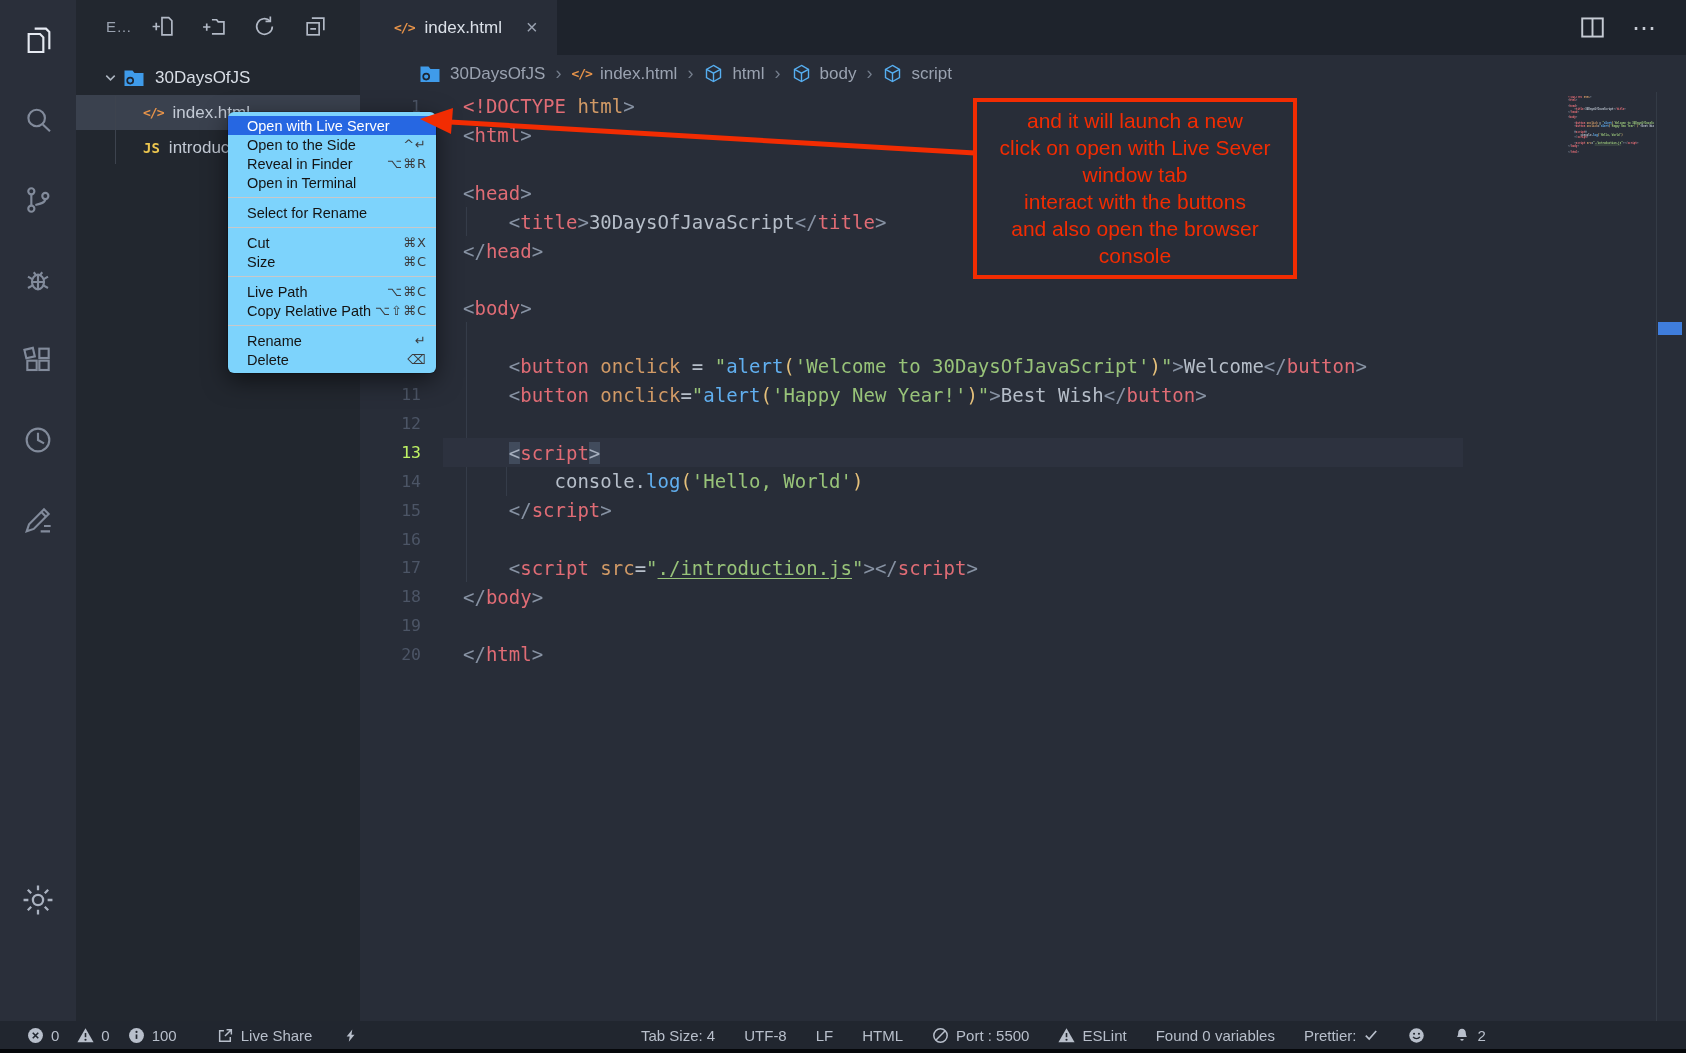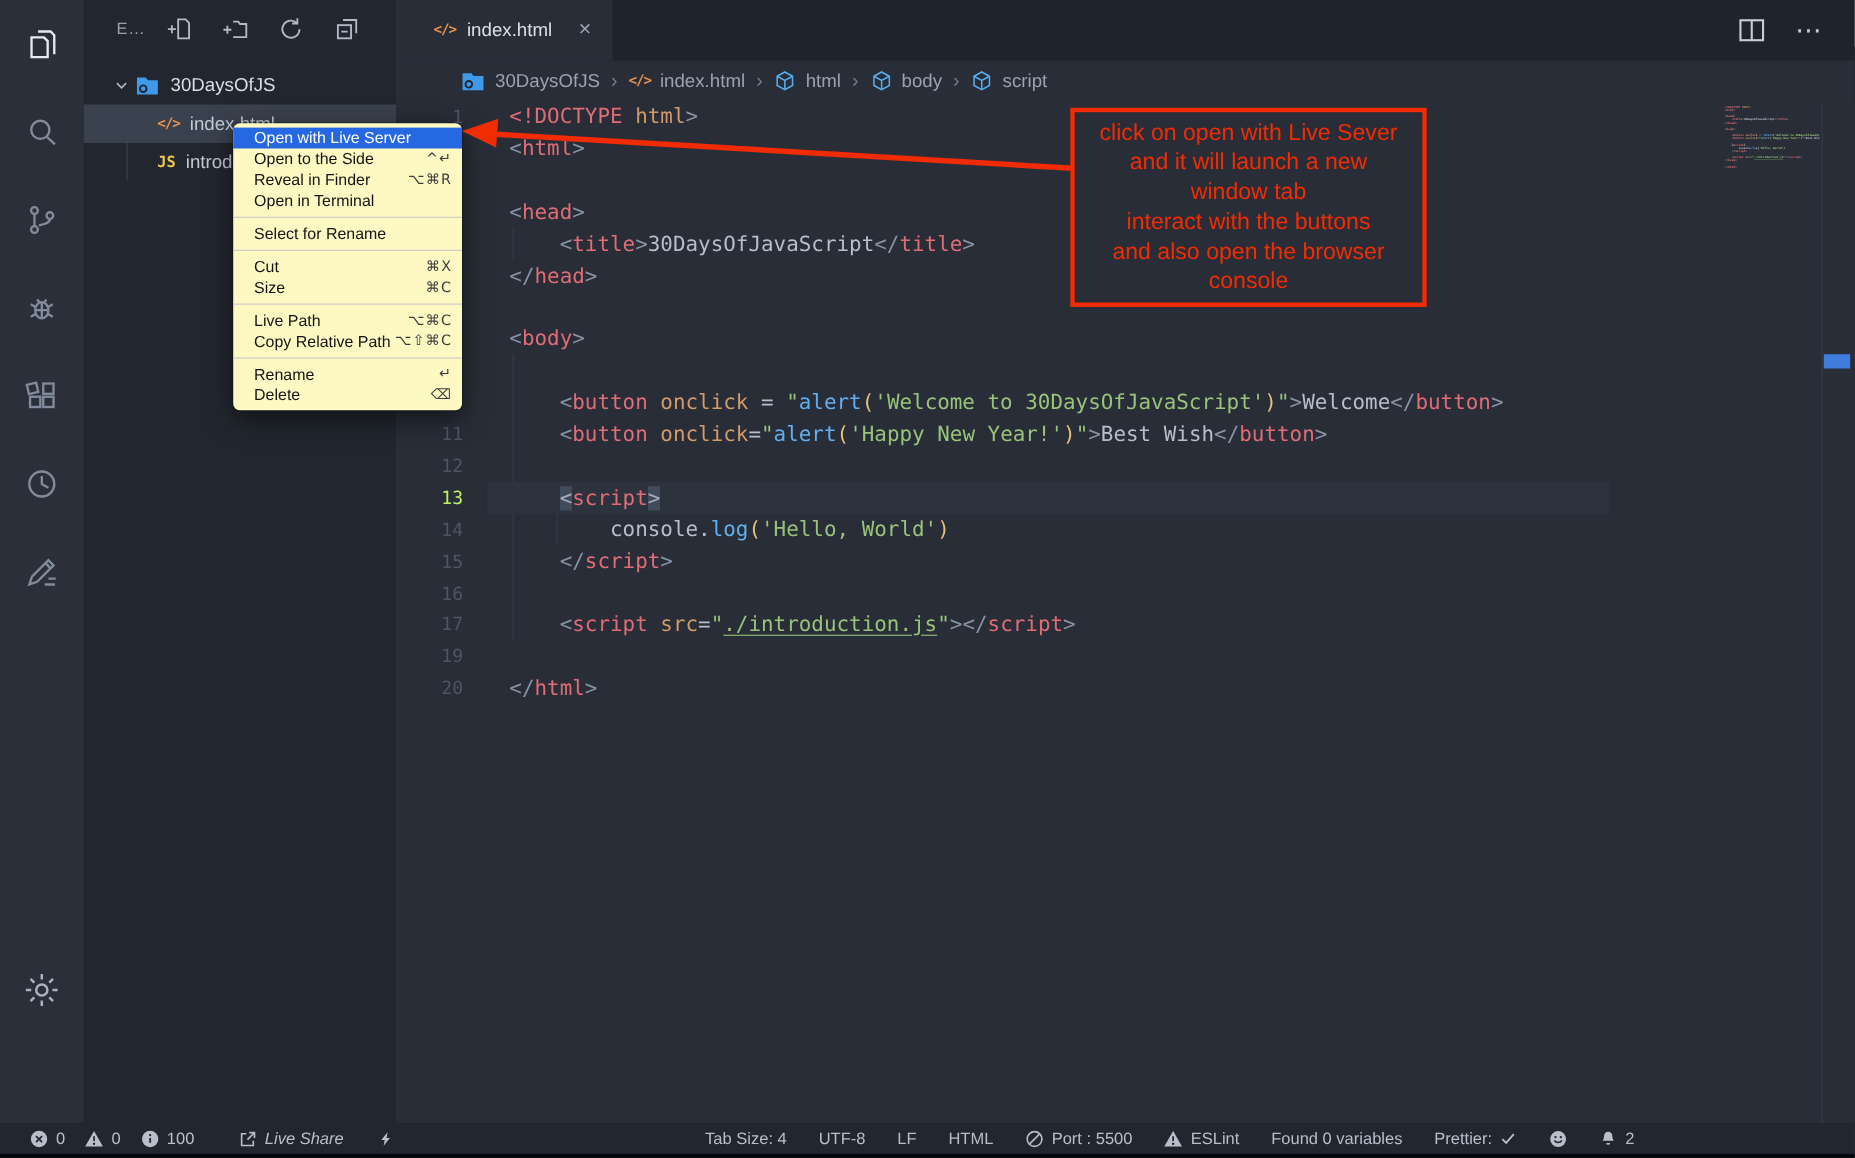--- a/index.html
+++ b/index.html
@@ -63,21 +63,21 @@
   .marker{position:absolute;left:1658px;top:322px;width:24px;height:13px;background:#3f7ddc;cursor:pointer}
   .thumb{position:absolute;left:1679px;top:0;width:7px;height:42px;background:#ccd0d6;cursor:pointer}
 
   
   .note{position:absolute;left:973px;top:98px;width:324px;height:181px;border:4px solid var(--red);text-align:center;font-size:21px;line-height:27px;padding-top:5px;color:var(--red);z-index:6}
   .arrow-svg{position:absolute;left:0;top:0;z-index:21;pointer-events:none}
   .arrow-line{stroke:var(--red);stroke-width:5px}
   .arrow-head{fill:var(--red)}
 
   
-  .menu{position:absolute;left:212px;top:112px;width:208px;background:#fef9c3;border-radius:6px;
+  .menu{position:absolute;left:228px;top:112px;width:208px;background:#7dd3fc;border-radius:6px;
         box-shadow:0 7px 24px rgba(0,0,0,.55),0 0 0 1px rgba(0,0,0,.18);padding:4px 0;z-index:20;
         font-size:14.5px;color:#141414}
   .menu-item{height:19px;display:flex;align-items:center;justify-content:space-between;padding:0 9px 0 19px;cursor:pointer;white-space:nowrap}
   .menu-item.hl{background:var(--mblue);color:#fff}
   .menu-sc{font-family:"DejaVu Sans",sans-serif;font-size:13px;color:#3c3c3e;letter-spacing:1px}
   .menu-sep{height:1px;background:#c9c8c9;margin:5px 0}
 
   
   .status{position:absolute;left:0;top:1021px;width:1686px;height:28px;background:#21262f;font-size:15px;color:#b8bfcb;z-index:4}
   .st-left{position:absolute;left:27px;top:0;height:28px;display:flex;align-items:center;gap:18px}
@@ -384,42 +384,46 @@
     </div>
     <div class="line">
       <span class="gutter">16</span>
       <span class="ltext"></span>
     </div>
     <div class="line">
       <span class="gutter">17</span>
       <span class="ltext"><span class="tk-w">    </span><span class="tk-p">&lt;</span><span class="tk-r">script</span><span class="tk-o"> src</span><span class="tk-w">=</span><span class="tk-g">"</span><span class="tk-l">./introduction.js</span><span class="tk-g">"</span><span class="tk-p">&gt;&lt;/</span><span class="tk-r">script</span><span class="tk-p">&gt;</span></span>
     </div>
     <div class="line">
+      <span class="gutter">18</span>
+      <span class="ltext"><span class="tk-p">&lt;/</span><span class="tk-r">body</span><span class="tk-p">&gt;</span></span>
+    </div>
+    <div class="line">
       <span class="gutter">19</span>
       <span class="ltext"></span>
     </div>
     <div class="line">
       <span class="gutter">20</span>
       <span class="ltext"><span class="tk-p">&lt;/</span><span class="tk-r">html</span><span class="tk-p">&gt;</span></span>
     </div>
   </div>
 <div class="guide" style="left:466px;top:207px;height:29px"></div>
 <div class="guide" style="left:466px;top:322px;height:260px"></div>
 <div class="guide" style="left:506px;top:467px;height:29px"></div>
 
 <div class="minimap">
     <div class="mm-inner" id="mm"><div class="mm-line"><span class="tk-r">&lt;!DOCTYPE</span><span class="tk-o"> html</span><span class="tk-p">&gt;</span></div><div class="mm-line"><span class="tk-p">&lt;</span><span class="tk-r">html</span><span class="tk-p">&gt;</span></div><div class="mm-line">&nbsp;</div><div class="mm-line"><span class="tk-p">&lt;</span><span class="tk-r">head</span><span class="tk-p">&gt;</span></div><div class="mm-line"><span class="tk-w">    </span><span class="tk-p">&lt;</span><span class="tk-r">title</span><span class="tk-p">&gt;</span><span class="tk-w">30DaysOfJavaScript</span><span class="tk-p">&lt;/</span><span class="tk-r">title</span><span class="tk-p">&gt;</span></div><div class="mm-line"><span class="tk-p">&lt;/</span><span class="tk-r">head</span><span class="tk-p">&gt;</span></div><div class="mm-line">&nbsp;</div><div class="mm-line"><span class="tk-p">&lt;</span><span class="tk-r">body</span><span class="tk-p">&gt;</span></div><div class="mm-line">&nbsp;</div><div class="mm-line"><span class="tk-w">    </span><span class="tk-p">&lt;</span><span class="tk-r">button</span><span class="tk-o"> onclick</span><span class="tk-w"> = </span><span class="tk-g">"</span><span class="tk-b">alert</span><span class="tk-y">(</span><span class="tk-g">'Welcome to 30DaysOfJavaScript'</span></div><div class="mm-line"><span class="tk-w">    </span><span class="tk-p">&lt;</span><span class="tk-r">button</span><span class="tk-o"> onclick</span><span class="tk-w">=</span><span class="tk-g">"</span><span class="tk-b">alert</span><span class="tk-y">(</span><span class="tk-g">'Happy New Year!'</span><span class="tk-y">)</span><span class="tk-g">"</span><span class="tk-p">&gt;</span><span class="tk-w">Best Wish</span></div><div class="mm-line">&nbsp;</div><div class="mm-line"><span class="tk-w">    </span><span class="tk-m">&lt;</span><span class="tk-r">script</span><span class="tk-m">&gt;</span></div><div class="mm-line"><span class="tk-w">        </span><span class="tk-w">console</span><span class="tk-w">.</span><span class="tk-b">log</span><span class="tk-y">(</span><span class="tk-g">'Hello, World'</span><span class="tk-y">)</span></div><div class="mm-line"><span class="tk-w">    </span><span class="tk-p">&lt;/</span><span class="tk-r">script</span><span class="tk-p">&gt;</span></div><div class="mm-line">&nbsp;</div><div class="mm-line"><span class="tk-w">    </span><span class="tk-p">&lt;</span><span class="tk-r">script</span><span class="tk-o"> src</span><span class="tk-w">=</span><span class="tk-g">"</span><span class="tk-l">./introduction.js</span><span class="tk-g">"</span><span class="tk-p">&gt;&lt;/</span><span class="tk-r">script</span><span class="tk-p">&gt;</span></div><div class="mm-line"><span class="tk-p">&lt;/</span><span class="tk-r">body</span><span class="tk-p">&gt;</span></div><div class="mm-line">&nbsp;</div><div class="mm-line"><span class="tk-p">&lt;/</span><span class="tk-r">html</span><span class="tk-p">&gt;</span></div></div>
   </div>
 <div class="ruler"></div>
 <div class="marker"></div>
 <div class="thumb"></div>
 
 <div class="note" id="note">
+    <div>and it will launch a new</div>
     <div>click on open with Live Sever</div>
-    <div>and it will launch a new</div>
     <div>window tab</div>
     <div>interact with the buttons</div>
     <div>and also open the browser</div>
     <div>console</div>
   </div>
 <svg class="arrow-svg" width="1686" height="1053">
   <line class="arrow-line" x1="450" y1="122" x2="975" y2="153"></line>
   <polygon class="arrow-head" points="420,119 453,108 451,134"></polygon>
 </svg>
 
@@ -495,21 +499,21 @@
       <span class="st-item">
         <span class="icon">
           <svg viewBox="0 0 16 16" width="17" height="17">
             <circle cx="8" cy="8" r="7" fill="currentColor"></circle>
             <path d="M8 7v4.2" stroke="#21262f" stroke-width="1.6"></path>
             <circle cx="8" cy="4.6" r="1" fill="#21262f"></circle>
           </svg>
         </span>
         <span>100</span>
       </span>
-      <span class="st-item" style="margin-left: 22px; font-style: italic;">
+      <span class="st-item" style="margin-left: 22px;">
         <span class="icon">
           <svg viewBox="0 0 16 16" width="17" height="17">
             <g fill="none" stroke="currentColor" stroke-width="1.4">
               <path d="M6.5 3.5H2.5v10h10v-4"></path>
               <path d="M9 2.5h4.5V7M13.2 2.8L7.5 8.5"></path>
             </g>
           </svg>
         </span>
         <span>Live Share</span>
       </span>

